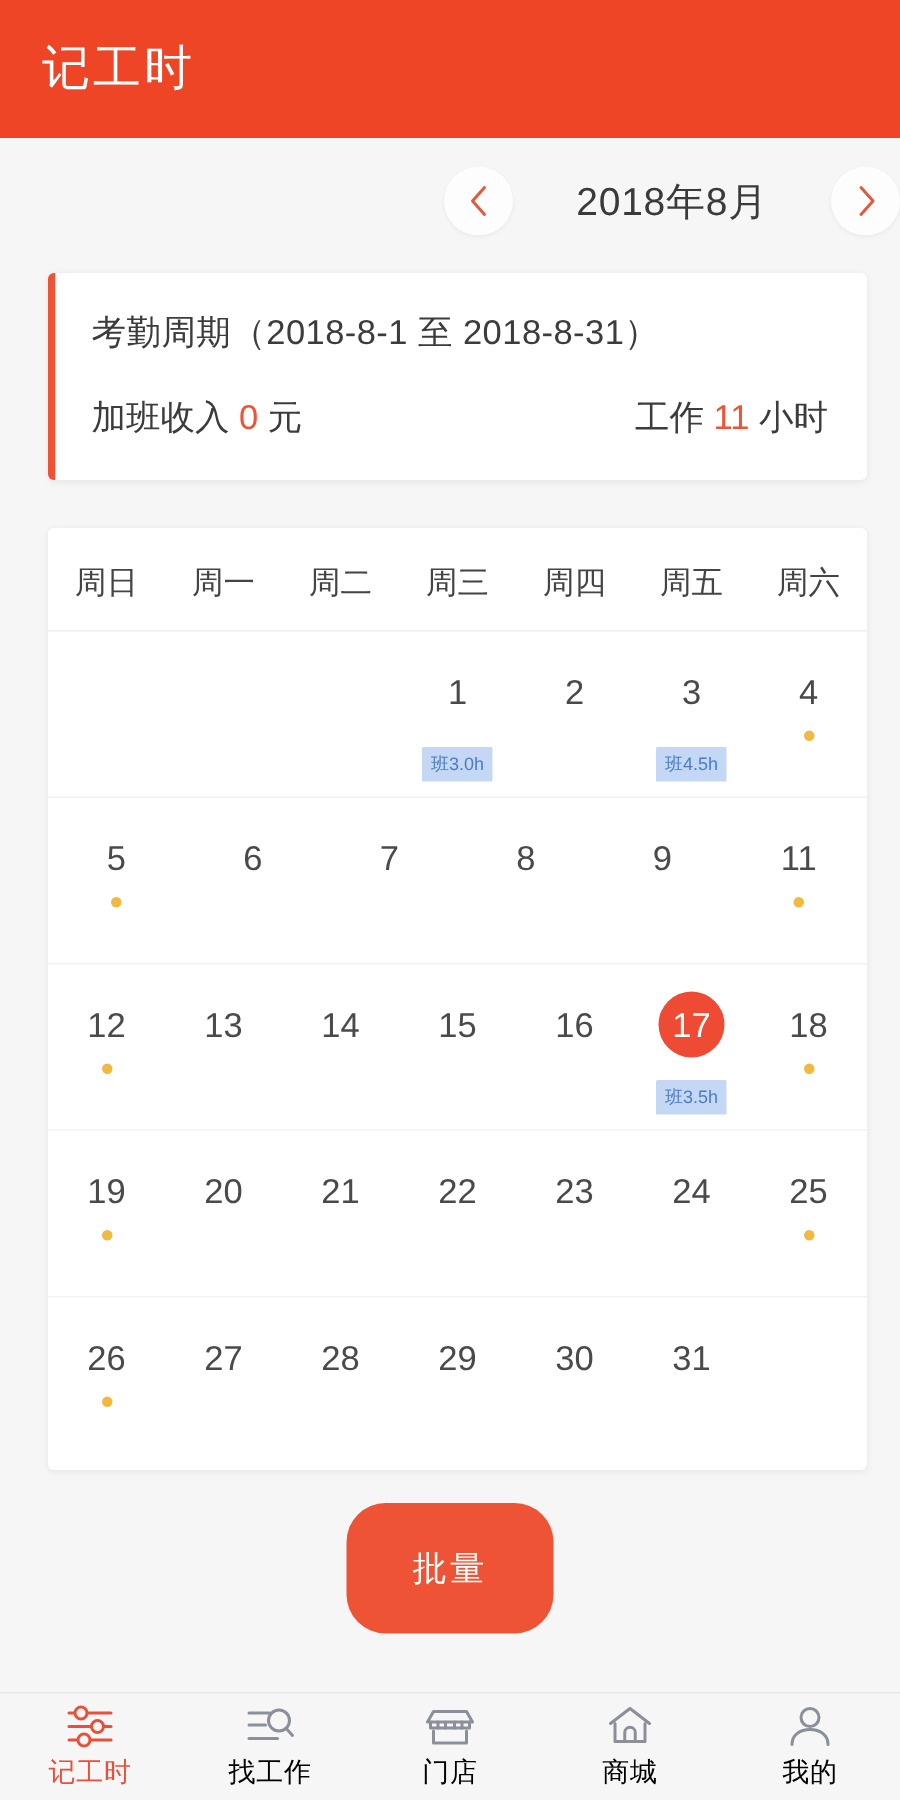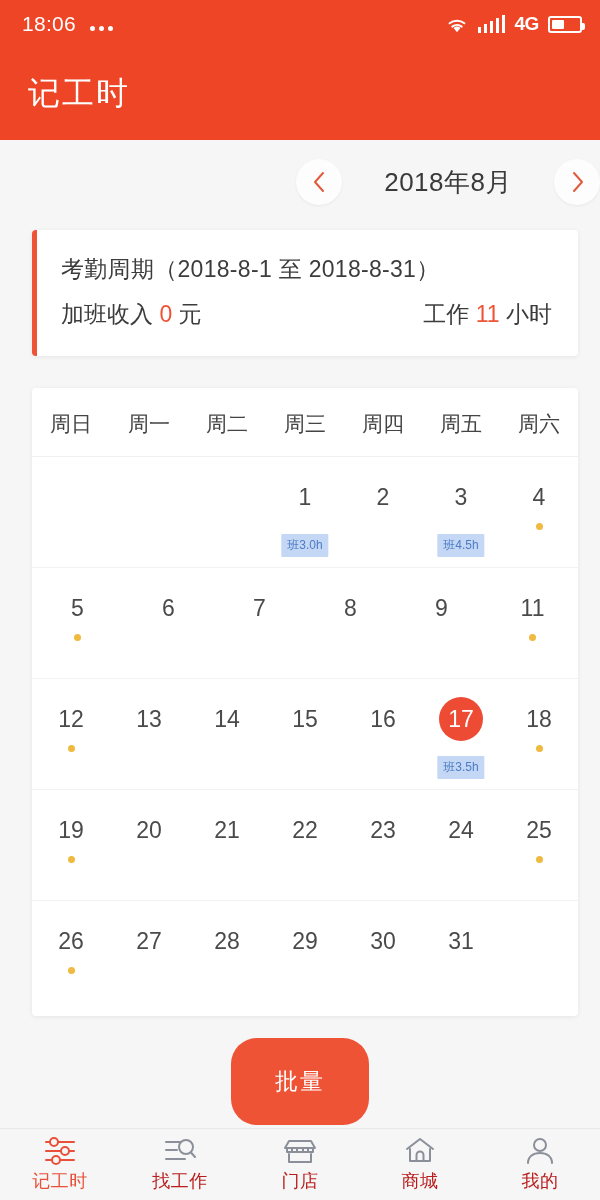--- a/index.html
+++ b/index.html
@@ -49,21 +49,21 @@
   .monthlabel{ font-size:26px; color:#3a3a3a; letter-spacing:.5px; }
 
   
   .summary{
     margin:6px 22px 0 32px; background:#ffffff; border-radius:4px;
     border-left:5px solid #ee5336;
     box-shadow:0 1px 5px rgba(0,0,0,.07);
     padding:24px 26px 26px 24px;
   }
   .sum-row1{ font-size:23px; color:#3c3c3c; letter-spacing:.3px; }
-  .sum-row2{ display:flex; justify-content:space-between; align-items:center; margin-top:14px; font-size:23px; color:#3c3c3c; }
+  .sum-row2{ display:flex; justify-content:space-between; align-items:center; margin-top:26px; font-size:23px; color:#3c3c3c; }
   .hl{ color:#ee5336; }
 
   
   .calcard{
     margin:32px 22px 0 32px; background:#ffffff; border-radius:4px;
     box-shadow:0 1px 5px rgba(0,0,0,.07);
     padding-bottom:4px;
   }
   .weekhead{ display:flex; padding:22px 0 18px; border-bottom:1px solid #f0f0f1; }
   .weekhead div{ flex:1; text-align:center; font-size:21px; color:#444; }
@@ -91,57 +91,29 @@
     border:none; border-radius:26px; padding:28px 44px; letter-spacing:2px;
   }
 
   
   .tabbar{
     position:absolute; left:0; bottom:0; width:600px; height:72px;
     background:#f6f6f6; border-top:1px solid #e8e8e8;
     display:flex;
   }
   .tab{ flex:1; display:flex; flex-direction:column; align-items:center; justify-content:center; gap:3px; }
-  .tab span{ font-size:18px; color:#b91c1c; letter-spacing:.5px; }
+  .tab span{ font-size:18px; color:#000000; letter-spacing:.5px; }
   .tab.active span{ color:#e8503a; }
   .tab svg{ display:block; }
 </style>
 </head>
 <body>
 
 <div id="app">
 
-  <div class="statusbar">
-    <div class="sb-left">
-      <div class="sb-time">18:06</div>
-      <div class="sb-dots">
-          <i></i>
-          <i></i>
-          <i></i>
-        </div>
-    </div>
-    <div class="sb-right">
-      <svg width="24" height="19" viewBox="0 0 24 19">
-        <path d="M12 17.2l3.4-4.3a5.3 5.3 0 0 0-6.8 0z" fill="#fff"></path>
-        <path d="M4.6 8.3a11.6 11.6 0 0 1 14.8 0" stroke="#fff" stroke-width="2" fill="none" stroke-linecap="round"></path>
-        <path d="M7.3 11.6a7.6 7.6 0 0 1 9.4 0" stroke="#fff" stroke-width="2" fill="none" stroke-linecap="round"></path>
-      </svg>
-      <div class="bars">
-          <i></i>
-          <i></i>
-          <i></i>
-          <i></i>
-          <i></i>
-        </div>
-      <div class="sb-4g">4G</div>
-      <div class="batt">
-          <span></span>
-        </div>
-    </div>
-  </div>
 
   <div class="appbar">
     <h1>记工时</h1>
   </div>
 
   <div class="monthnav">
     <div class="navbtn">
       <svg width="13" height="22" viewBox="0 0 13 22">
         <path d="M10 2L2 11l8 9" stroke="#e05a3c" stroke-width="2" fill="none" stroke-linecap="round" stroke-linejoin="round"></path>
       </svg>

